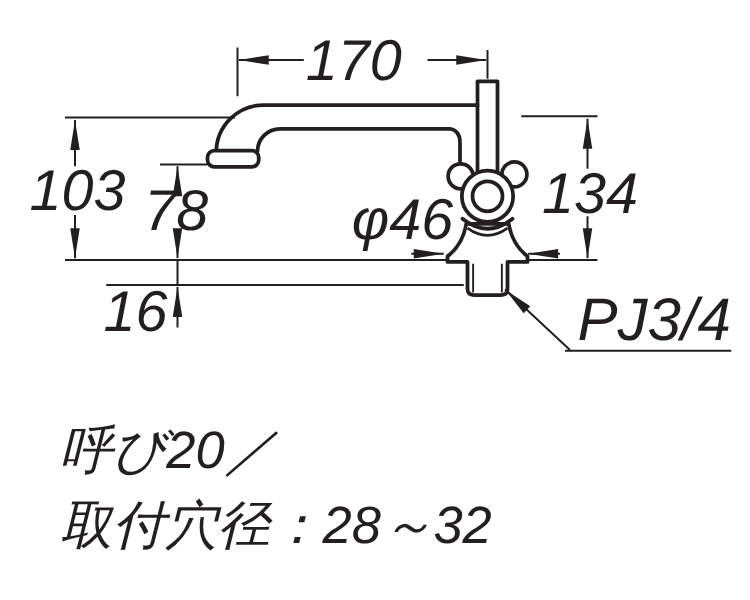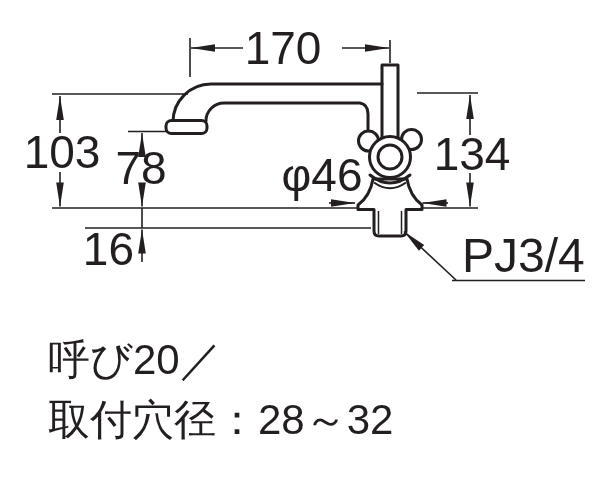--- a/index.html
+++ b/index.html
@@ -3,21 +3,21 @@
 <meta charset="utf-8">
 <style>
   :root { --ink: #231f20; --bg: #ffffff; }
   html, body { margin: 0; padding: 0; }
   body {
     width: 600px; height: 480px;
     background: var(--bg);
     font-family: "Liberation Sans", sans-serif;
     overflow: hidden;
   }
-  .stage { position: relative; width: 548px; height: 480px; }
+  .stage { position: relative; width: 548px; height: 480px; font-style: italic; }
   svg { display: block; }
   .outline       { stroke: var(--ink); stroke-width: 3; fill: none;
                    stroke-linecap: round; stroke-linejoin: round; }
   .outline-fill  { stroke: var(--ink); stroke-width: 3; fill: var(--bg);
                    stroke-linecap: round; stroke-linejoin: round; }
   .outline-lt    { stroke: var(--ink); stroke-width: 2.1; fill: none; }
   .thread-line   { stroke: var(--ink); stroke-width: 1.5; fill: none; }
   .thin          { stroke: var(--ink); stroke-width: 1.6; fill: none; }
   .dim-text      { font-family: "Liberation Sans", sans-serif; font-size: 46px;
                    fill: var(--ink); }

